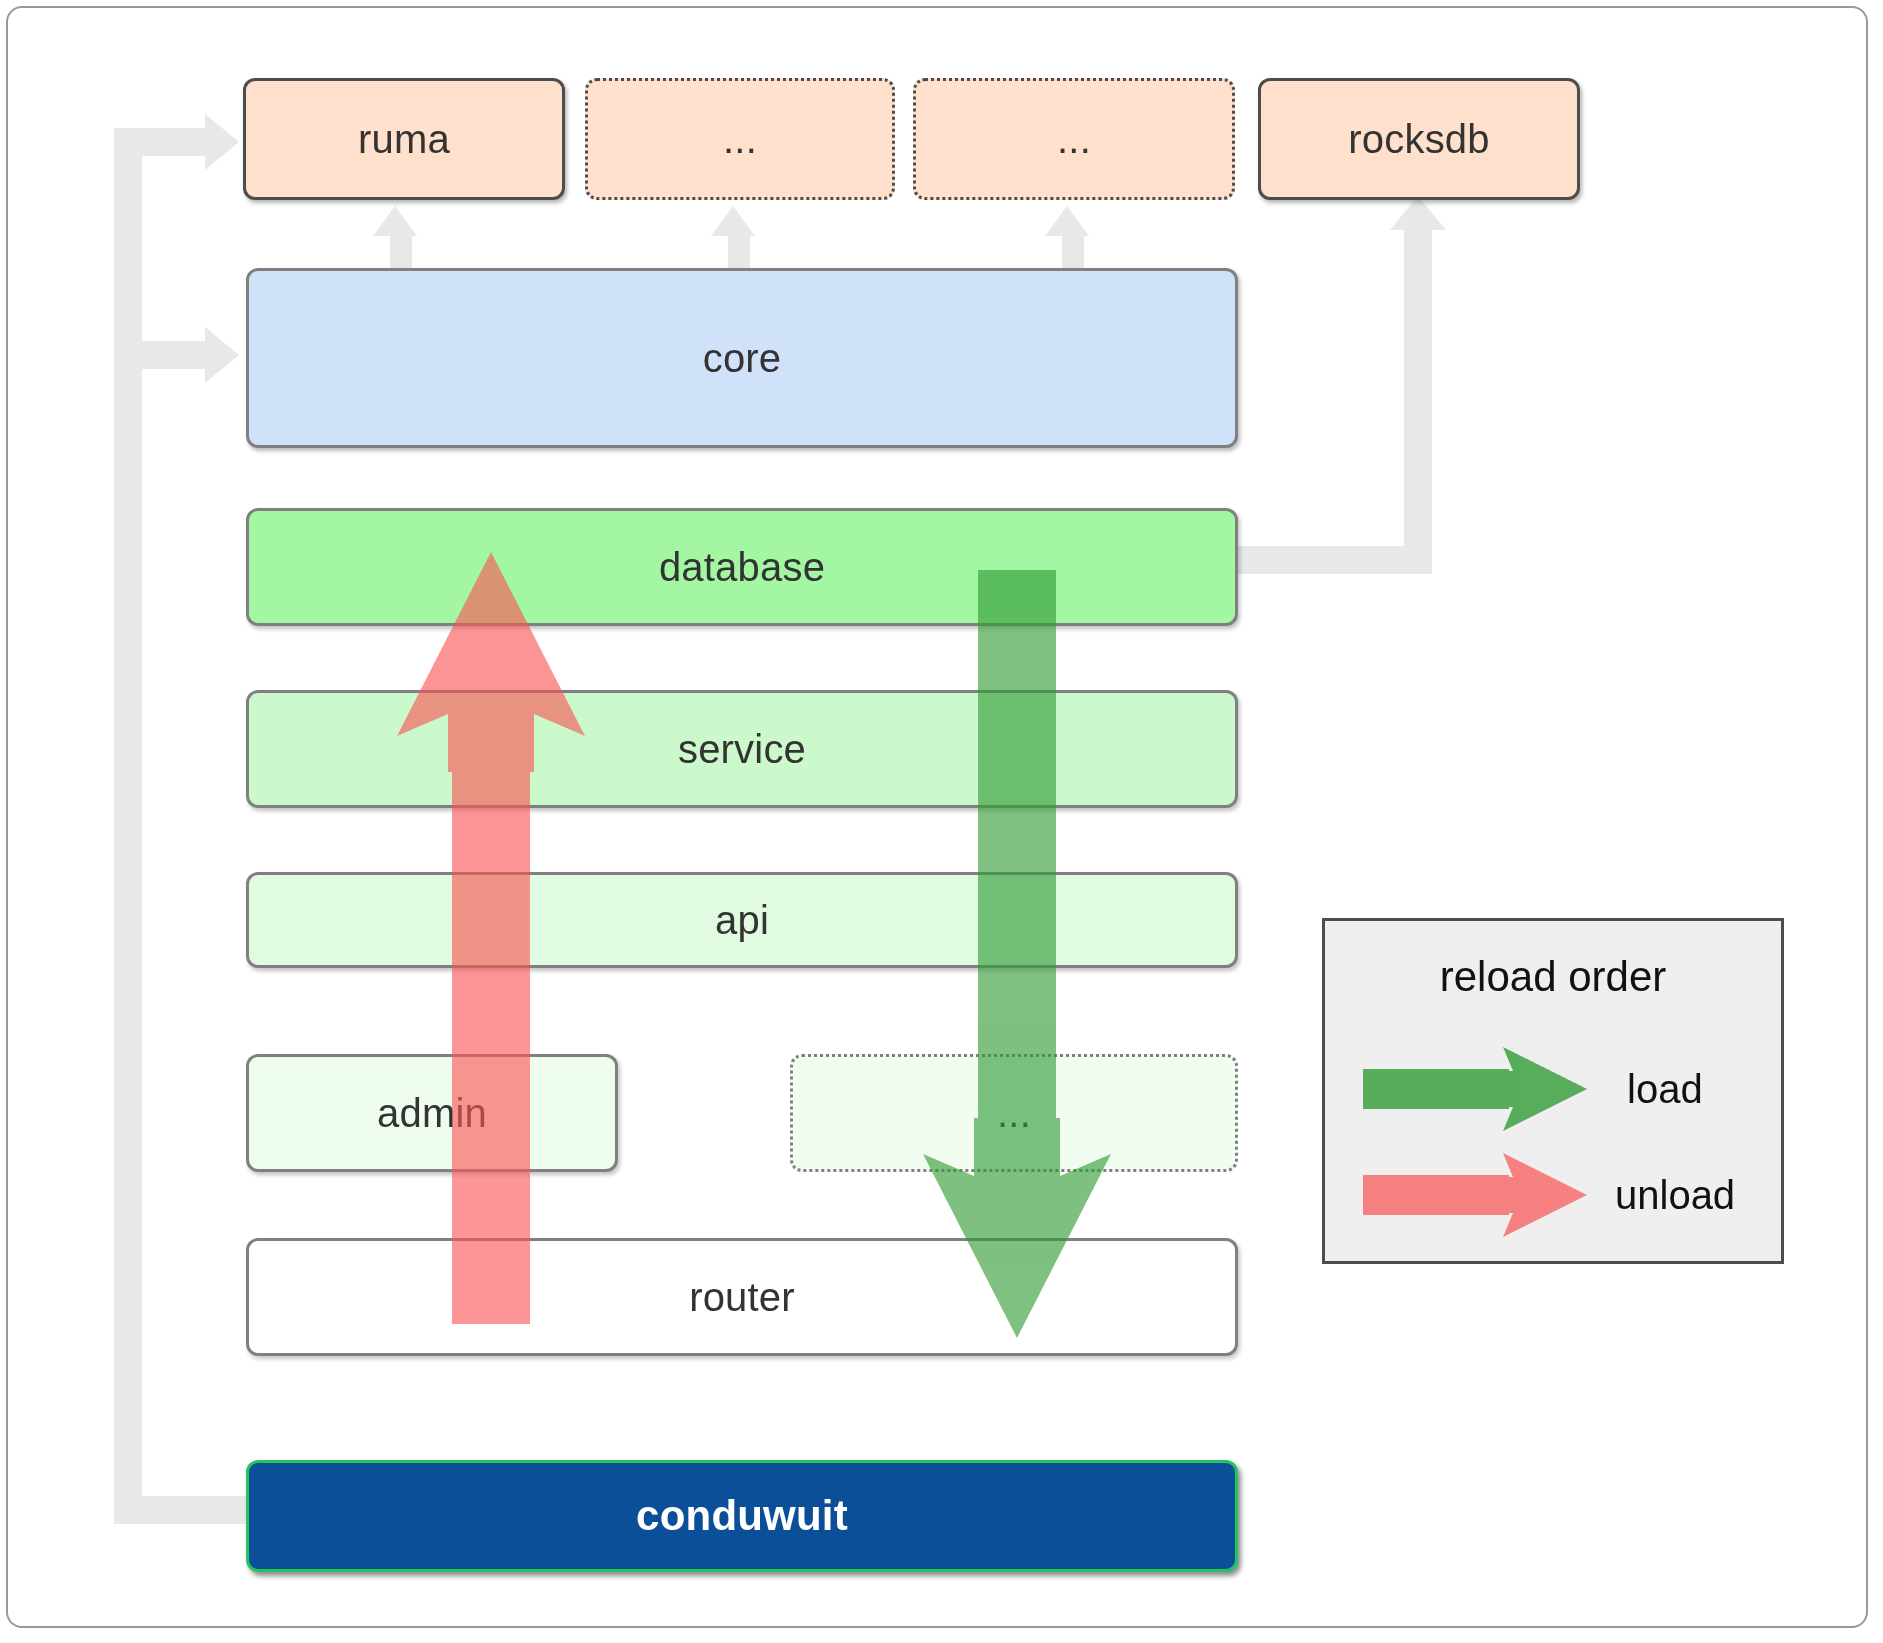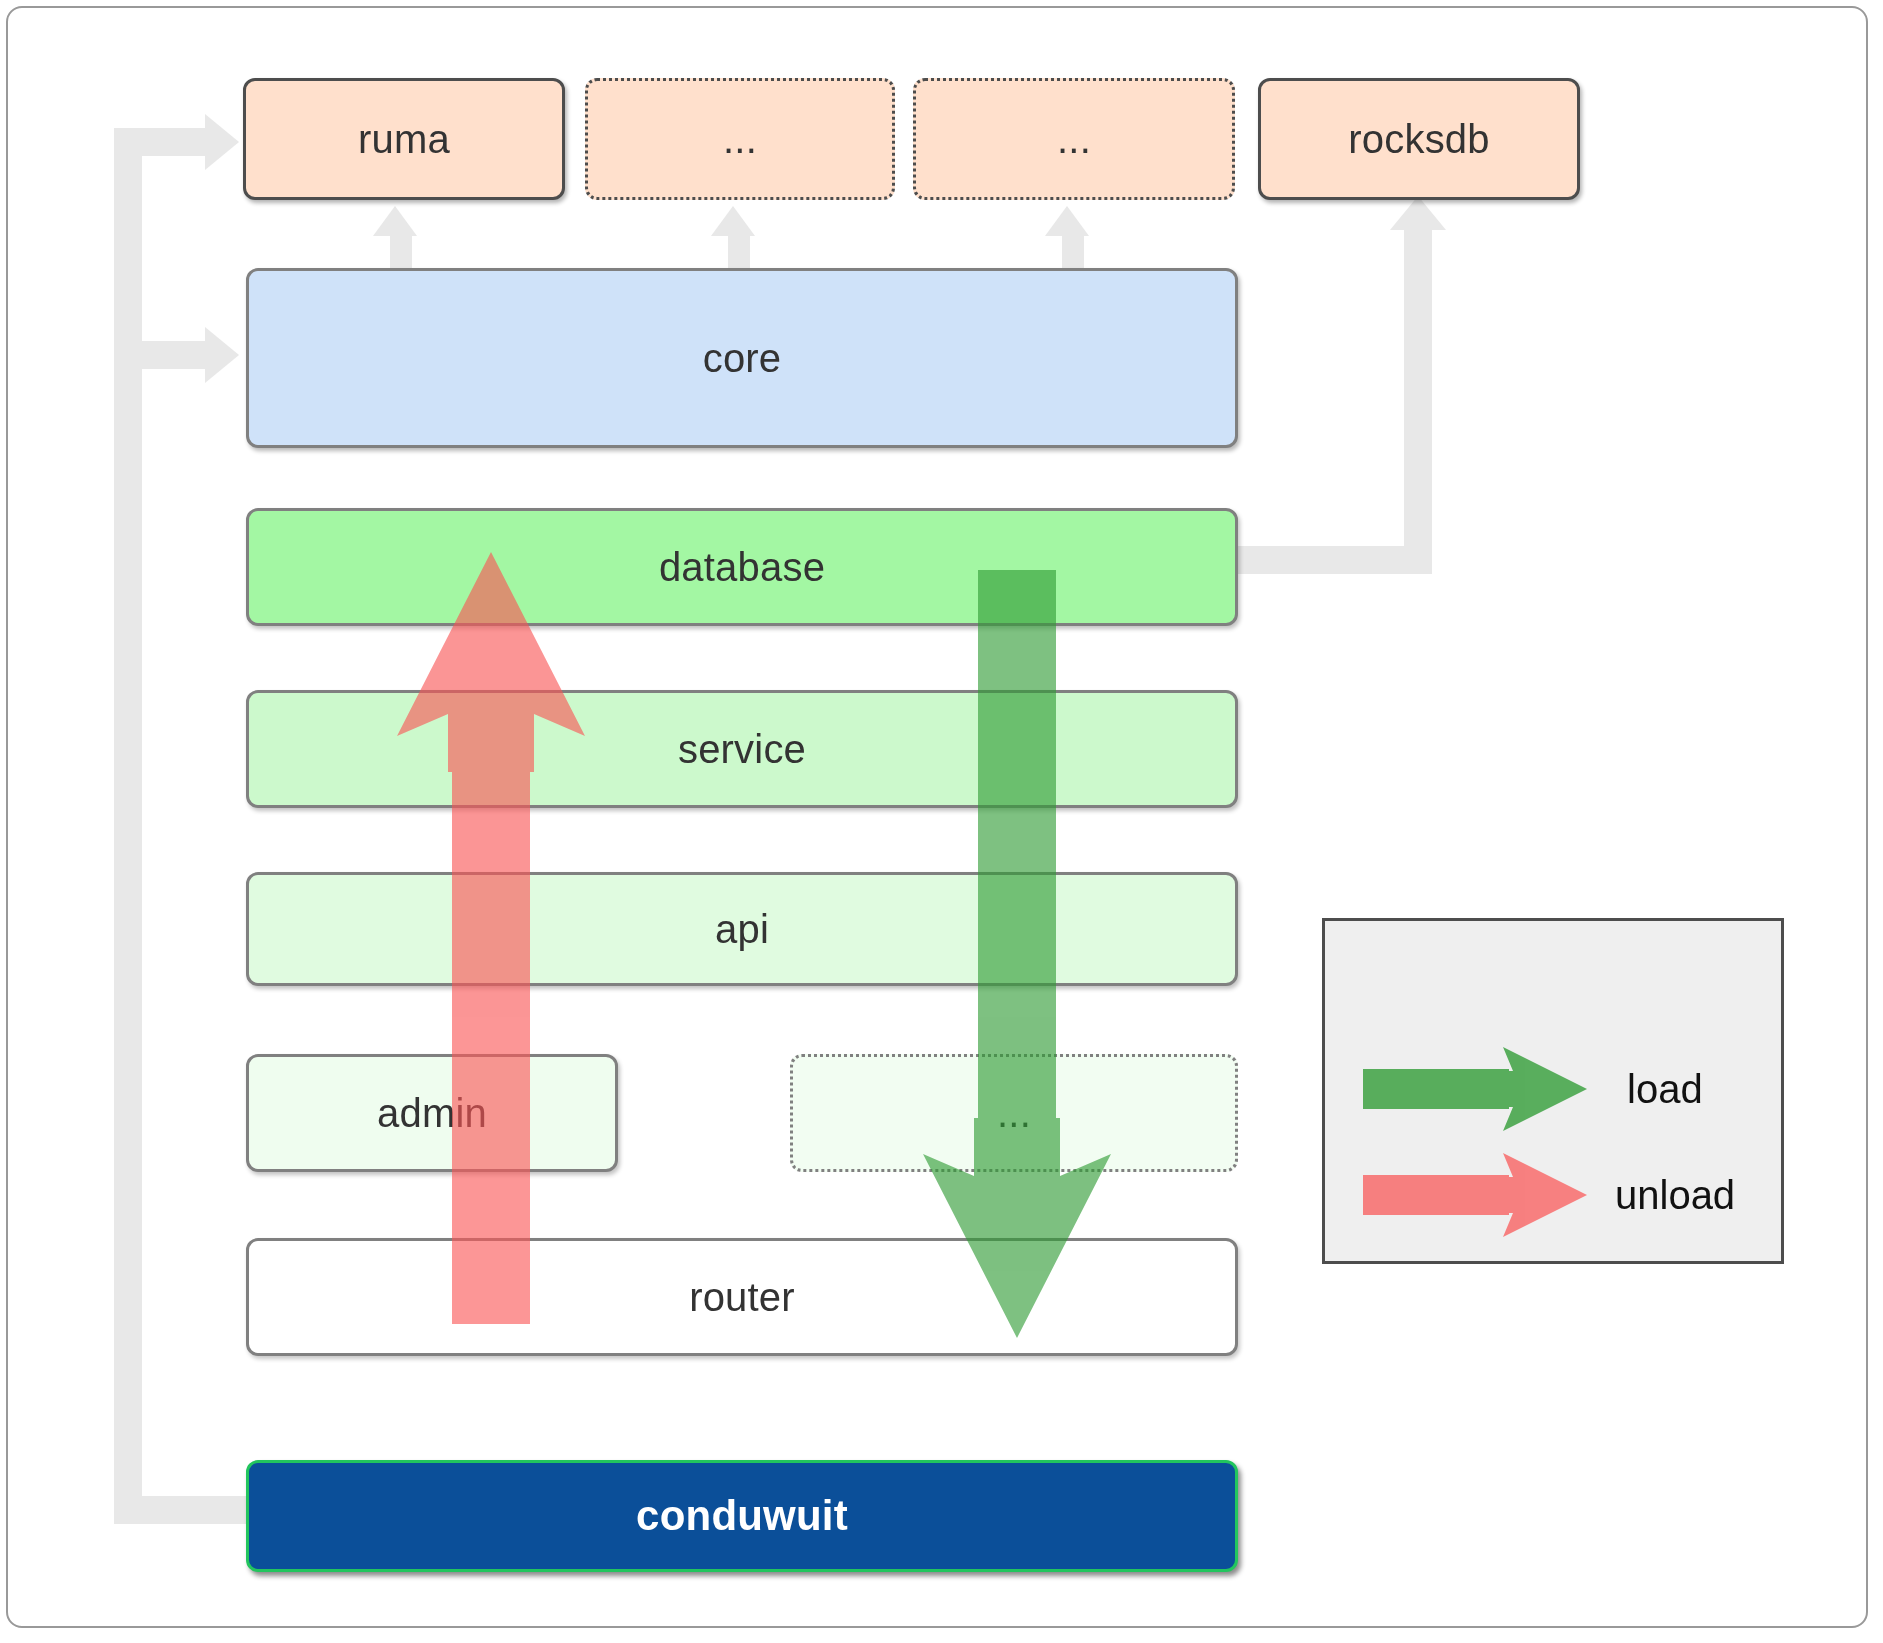--- a/index.html
+++ b/index.html
@@ -229,21 +229,21 @@
   </div>
 
   <div class="node layer" style="left:246px; top:508px; width:992px; height:118px; background:#a3f7a3;">
     <span class="label">database</span>
   </div>
 
   <div class="node layer" style="left:246px; top:690px; width:992px; height:118px; background:#ccf9cc;">
     <span class="label">service</span>
   </div>
 
-  <div class="node layer" style="left:246px; top:872px; width:992px; height:114px; background:#e0fbe0;">
+  <div class="node layer" style="left:246px; top:872px; width:992px; height:96px; background:#e0fbe0;">
     <span class="label">api</span>
   </div>
 
   <div class="node layer" style="left:246px; top:1054px; width:372px; height:118px; background:#effdef;">
     <span class="label">admin</span>
   </div>
 
   <div class="node layer dotted" style="left:790px; top:1054px; width:448px; height:118px; background:#f2fdf2;">
     <span class="label">...</span>
   </div>
@@ -267,20 +267,21 @@
 
     <g opacity="0.62">
 
       <rect x="978" y="570" width="78" height="670" fill="#2e9b33"></rect>
 
       <path d="M 1017 1338 L 923 1154 L 974 1176 L 974 1118 L 1060 1118 L 1060 1176 L 1111 1154 Z" fill="#2e9b33"></path>
     </g>
   </svg>
 
   <div class="legend">
+    <div class="legend-title">reload order</div>
 
     <div class="legend-row r1">
       <div class="legend-swatch">
         <svg viewBox="0 0 224 84" width="224" height="84" xmlns="http://www.w3.org/2000/svg">
           <g opacity="0.78">
             <rect x="0" y="22" width="146" height="40" fill="#2e9b33"></rect>
             <path d="M 224 42 L 140 0 L 150 24 L 124 24 L 124 60 L 150 60 L 140 84 Z" fill="#2e9b33"></path>
           </g>
         </svg>
       </div>

